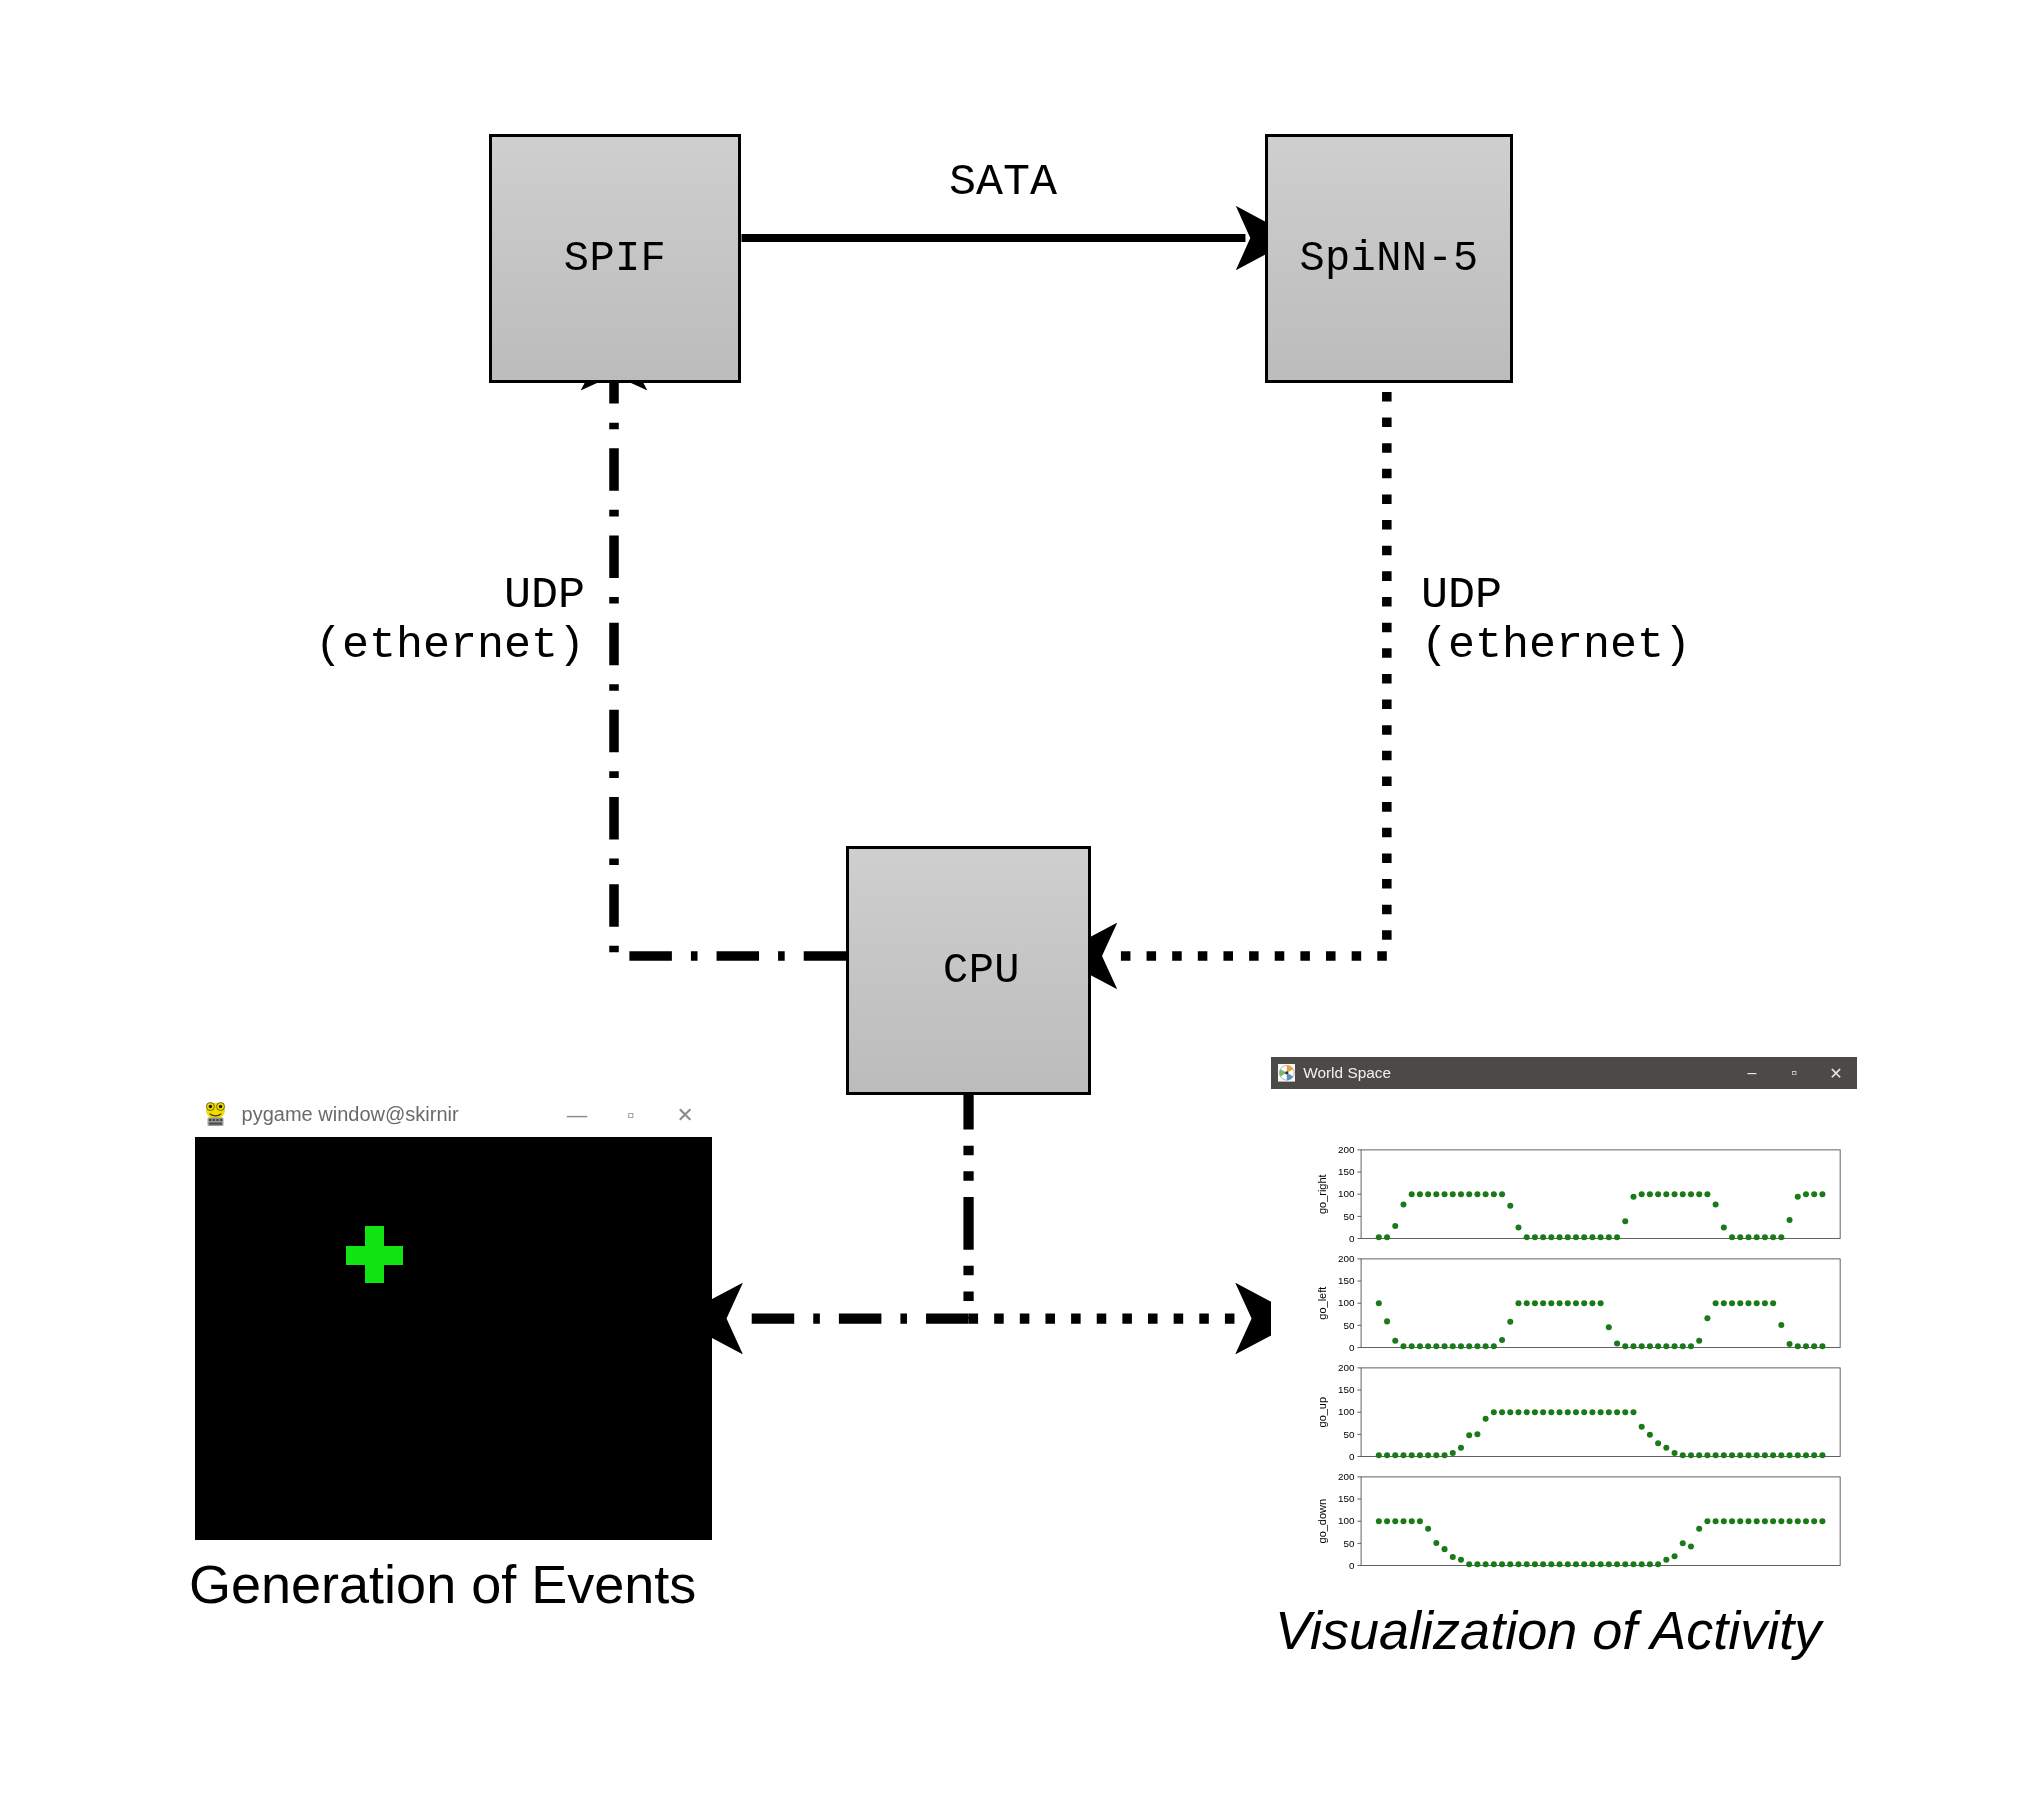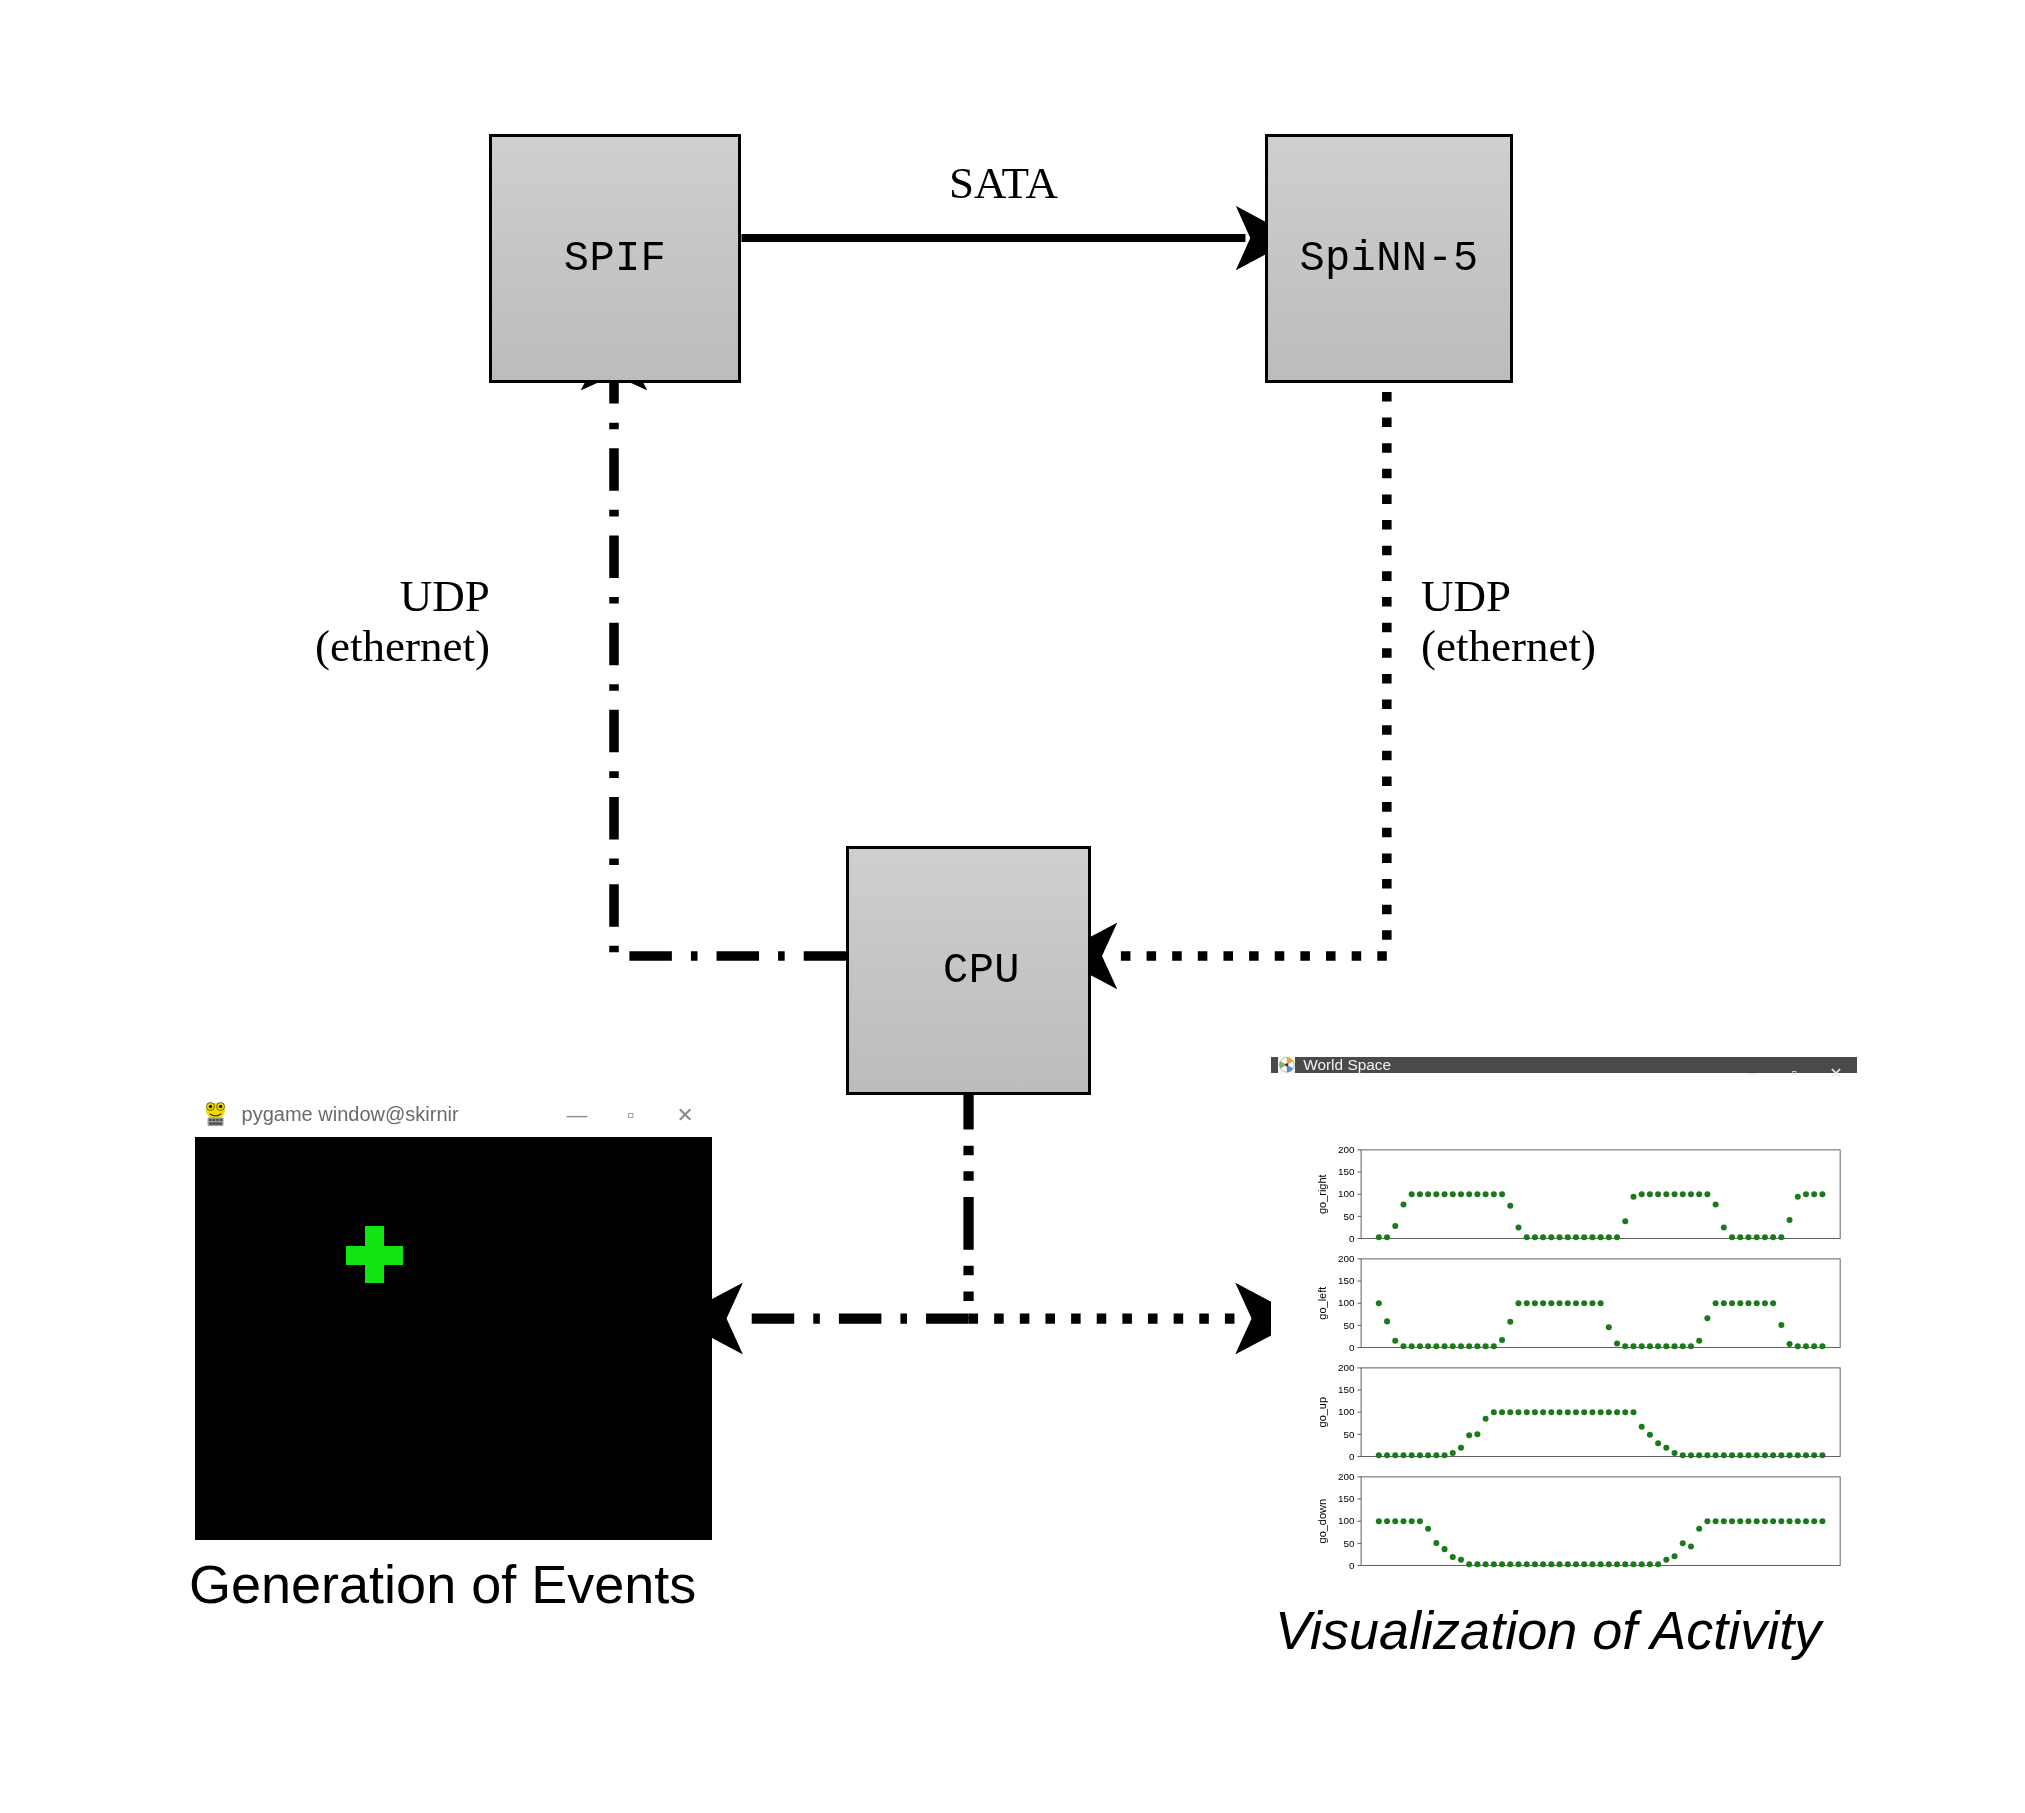--- a/index.html
+++ b/index.html
@@ -42,21 +42,21 @@
   #block-spif  { left: 489px;  top: 116px;  width: 252px; height: 249px; }
   #block-spinn { left: 1265px; top: 116px;  width: 248px; height: 249px; }
   #block-cpu   { left: 846px; top: 828px; width: 245px; height: 249px; padding-left: 26px; }
 
   
   .edge-label {
     position: absolute;
     color: #000;
     font-size: 45px;
     line-height: 1.12;
-    font-family: Liberation Serif, serif;
+    font-family: Liberation Mono, monospace;
     white-space: pre;
   }
   #label-sata      { left: 949px; top: 158px; }
   #label-udp-left  { left: 315px;  top: 571px; text-align: right; }
   #label-udp-right { left: 1421px; top: 571px; text-align: left; }
 
   .caption {
     position: absolute;
     color: #000;
     font-size: 54px;
@@ -134,21 +134,21 @@
     left: 1271px;
     top: 1057px;
     width: 586px;
     height: 535px;
     background: #ffffff;
   }
   #ws-titlebar {
     position: absolute;
     left: 0; top: 0;
     width: 586px;
-    height: 16px;
+    height: 32px;
     background: #4b4a48;
     display: flex;
     align-items: center;
   }
   #ws-icon {
     width: 17.6px; height: 17.6px;
     margin-left: 6.6px;
     flex: none;
   }
   #ws-title {

